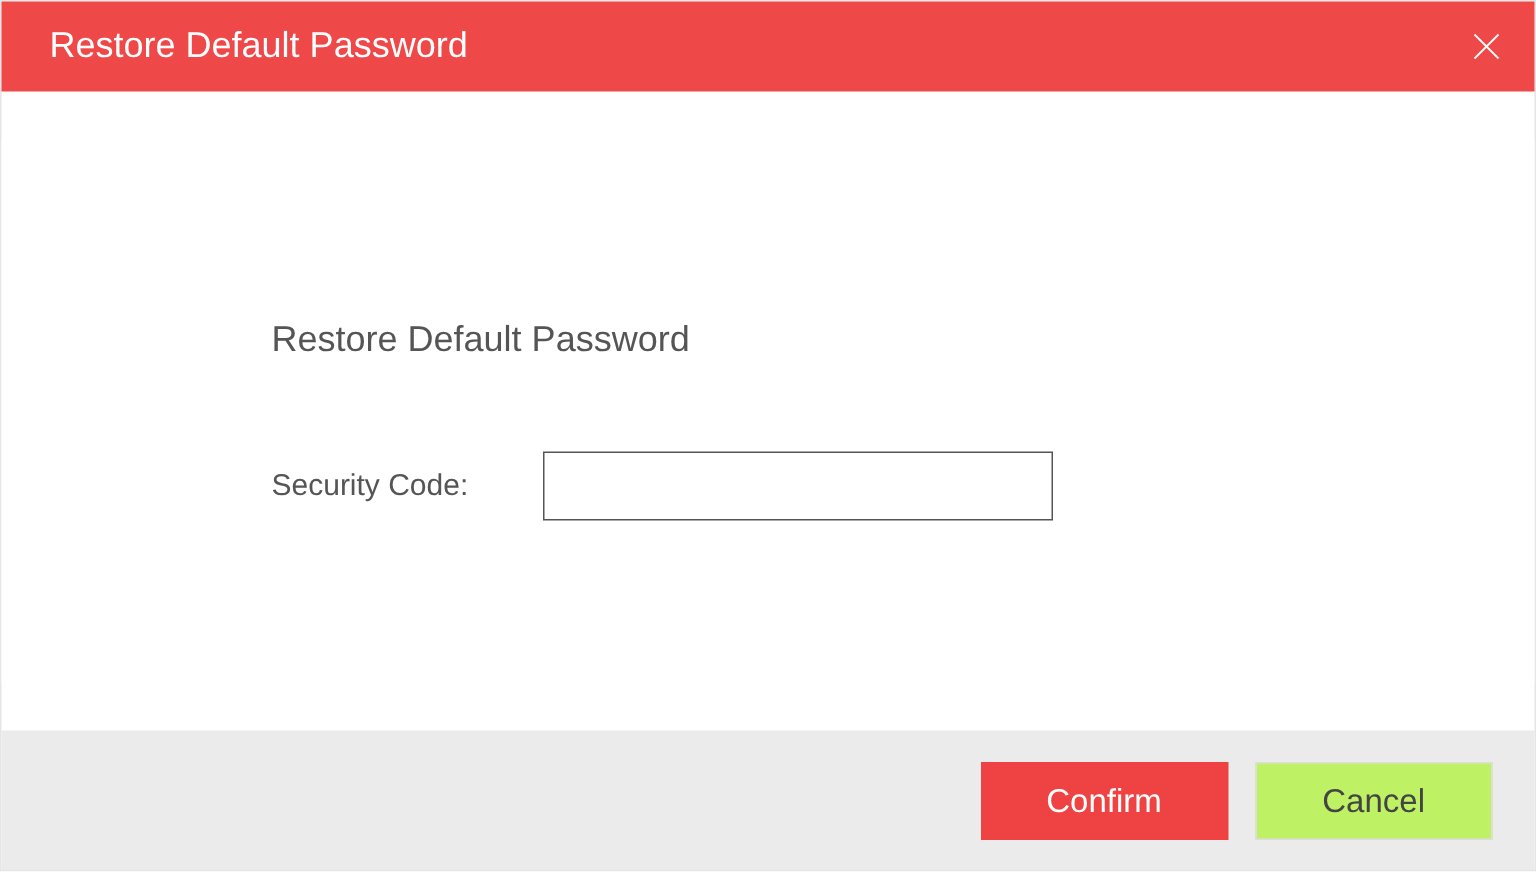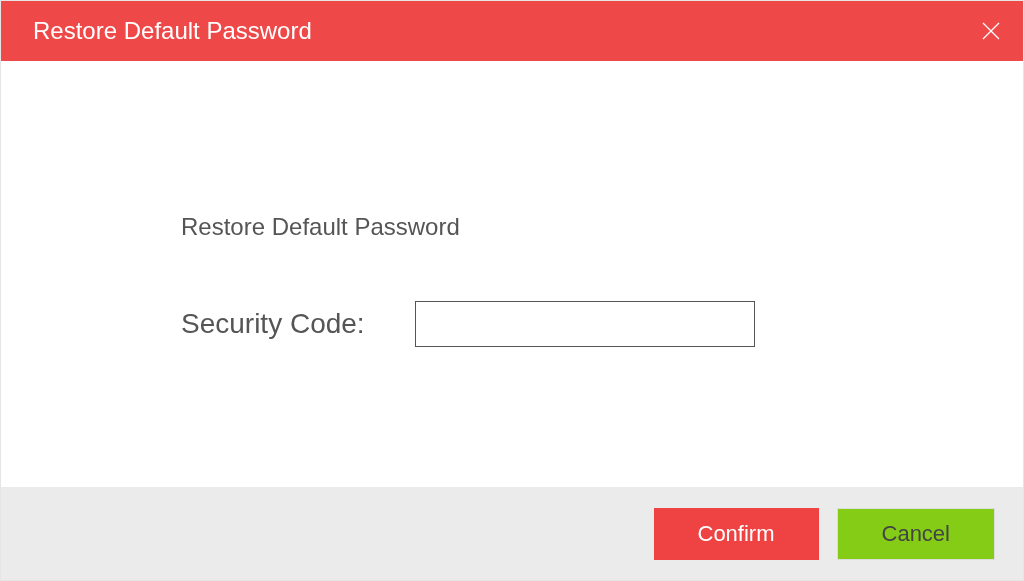--- a/index.html
+++ b/index.html
@@ -59,21 +59,21 @@
       color: #555;
       font-weight: 400;
       margin-bottom: 60px;
     }
     .form-row {
       display: flex;
       align-items: center;
       gap: 50px;
     }
     .field-label {
-      font-size: 28px;
+      font-size: 20px;
       color: #555;
       font-weight: 400;
       white-space: nowrap;
     }
     .text-input {
       width: 340px;
       height: 46px;
       border: 1px solid #555;
       font-size: 20px;
       padding: 0 8px;
@@ -99,21 +99,21 @@
       border: none;
       cursor: pointer;
       padding: 0 44px;
       font-family: inherit;
     }
     .btn-primary {
       background: #ef4343;
       color: #fff;
     }
     .btn-secondary {
-      background: #84cc16;
+      background: #bef264;
       color: #444;
       border: 1px solid #ddd;
     }
   </style>
 </head>
 <body>
 
 <div class="dialog">
 
   <div class="title-bar">

